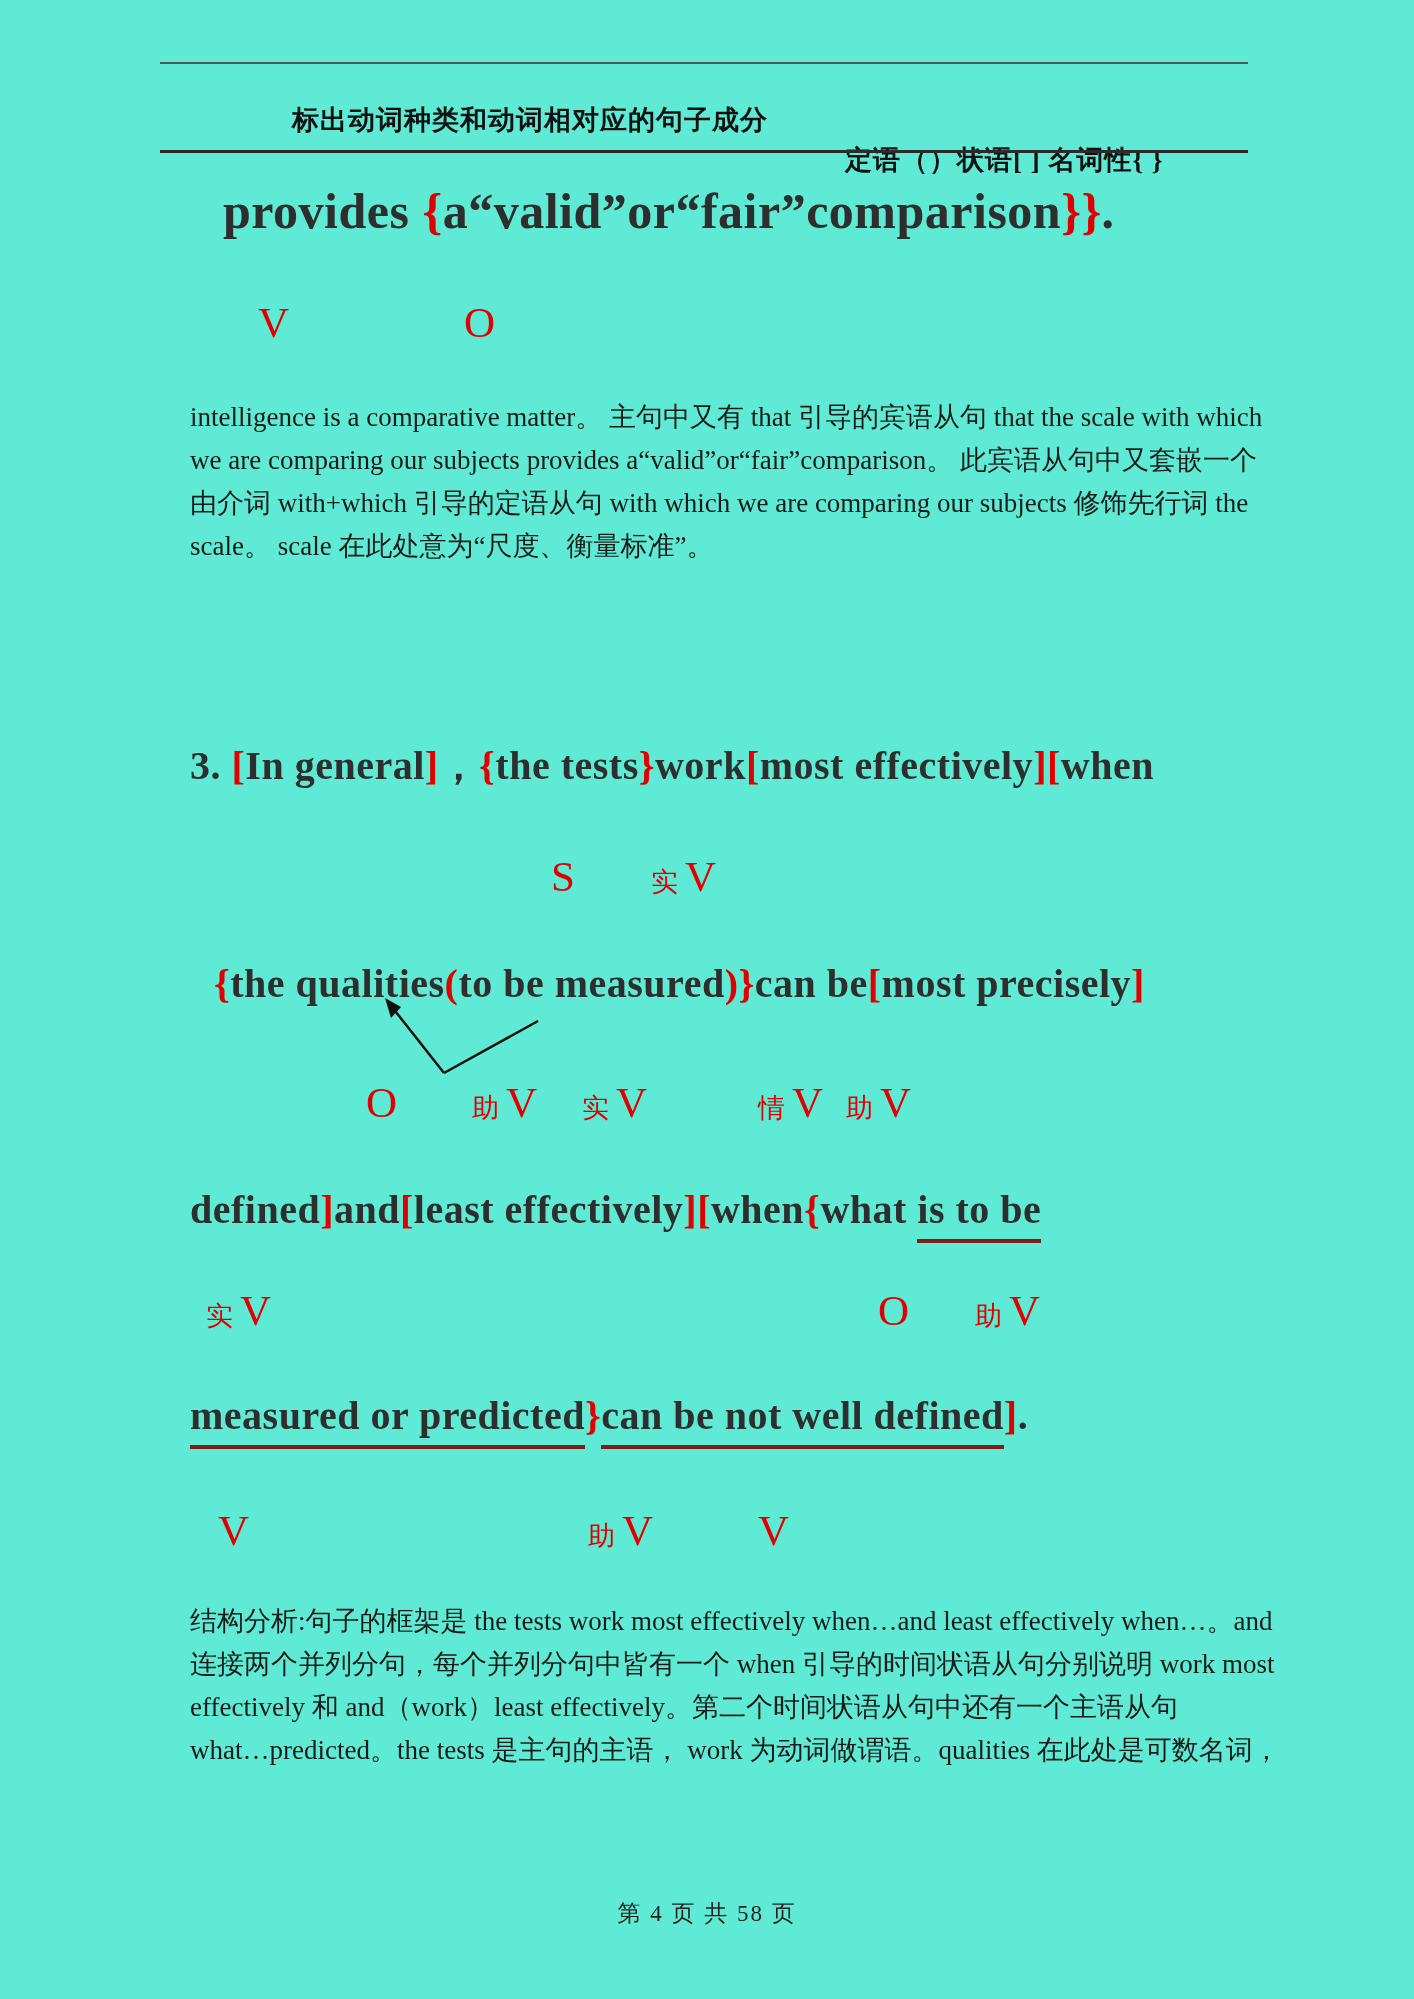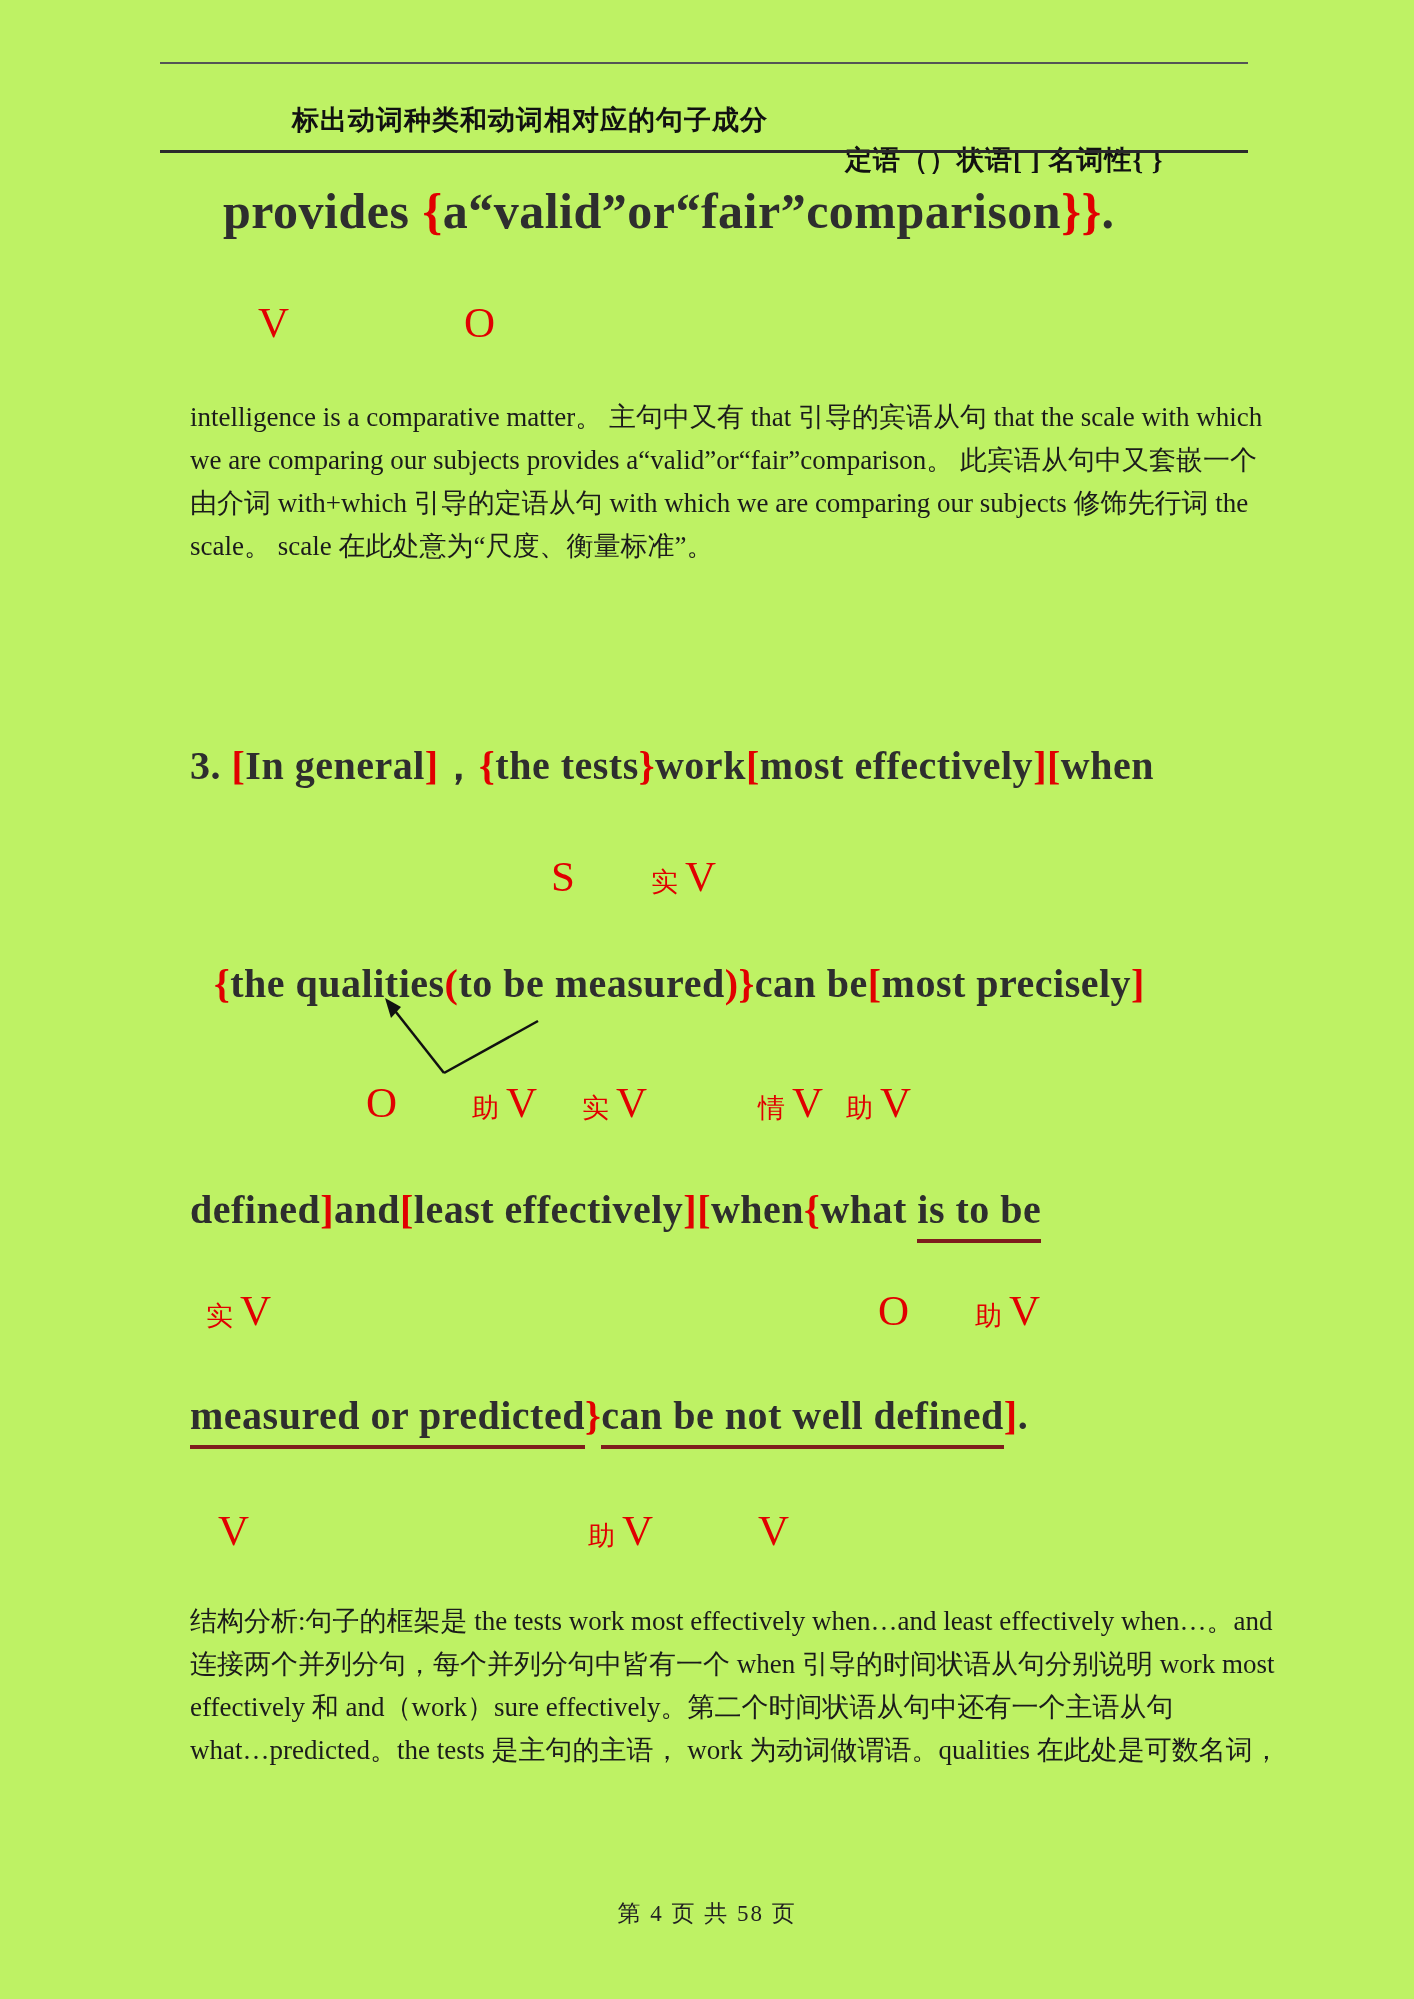--- a/index.html
+++ b/index.html
@@ -1,19 +1,19 @@
 <!DOCTYPE html>
 <html><head>
 <meta charset="utf-8">
 <style>
   html,body{margin:0;padding:0;background:#ffffff;}
   .page{
     position:relative;
     width:1414px;height:1999px;
-    background:#bef264;
+    background:#5eead4;
     overflow:hidden;
     font-family:"Liberation Serif","DejaVu Serif",serif;
   }
   .rule{position:absolute;left:160px;width:1088px;background:#3a3a3a;}
   .rule.top{top:62px;height:2px;background:#555;}
   .rule.bottom{top:150px;height:3px;background:#2b2b2b;}
   .hdr{
     position:absolute;top:102px;
     font-size:27px;font-weight:bold;color:#111;
     white-space:nowrap;letter-spacing:1px;
@@ -98,19 +98,19 @@
 
   <div class="lblrow" style="top:1506px;">
     <span class="lbl" style="left:218px;"><span class="big">V</span></span>
     <span class="lbl" style="left:588px;"><span class="cn">助</span><span class="big">V</span></span>
     <span class="lbl" style="left:758px;"><span class="big">V</span></span>
   </div>
 
   <div class="para" style="left:190px;top:1600px;">
     <div class="pline">结构分析:句子的框架是 the tests work most effectively when…and least effectively when…。and</div>
     <div class="pline">连接两个并列分句，每个并列分句中皆有一个 when 引导的时间状语从句分别说明 work most</div>
-    <div class="pline">effectively 和 and（work）sure effectively。第二个时间状语从句中还有一个主语从句</div>
+    <div class="pline">effectively 和 and（work）least effectively。第二个时间状语从句中还有一个主语从句</div>
     <div class="pline">what…predicted。the tests 是主句的主语， work 为动词做谓语。qualities 在此处是可数名词，</div>
   </div>
 
   <div class="footer">第 4 页 共 58 页</div>
 
 </div>
 
 </body></html>

